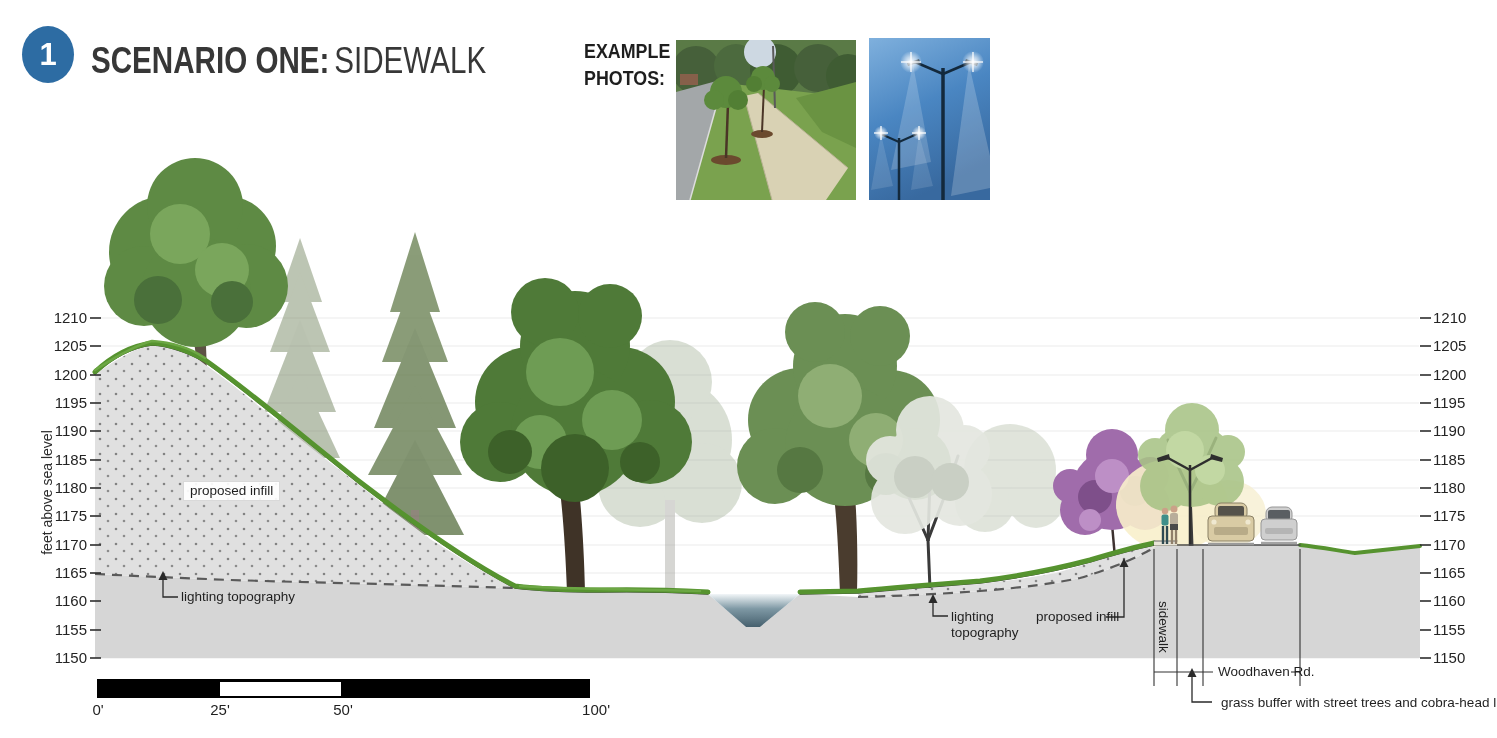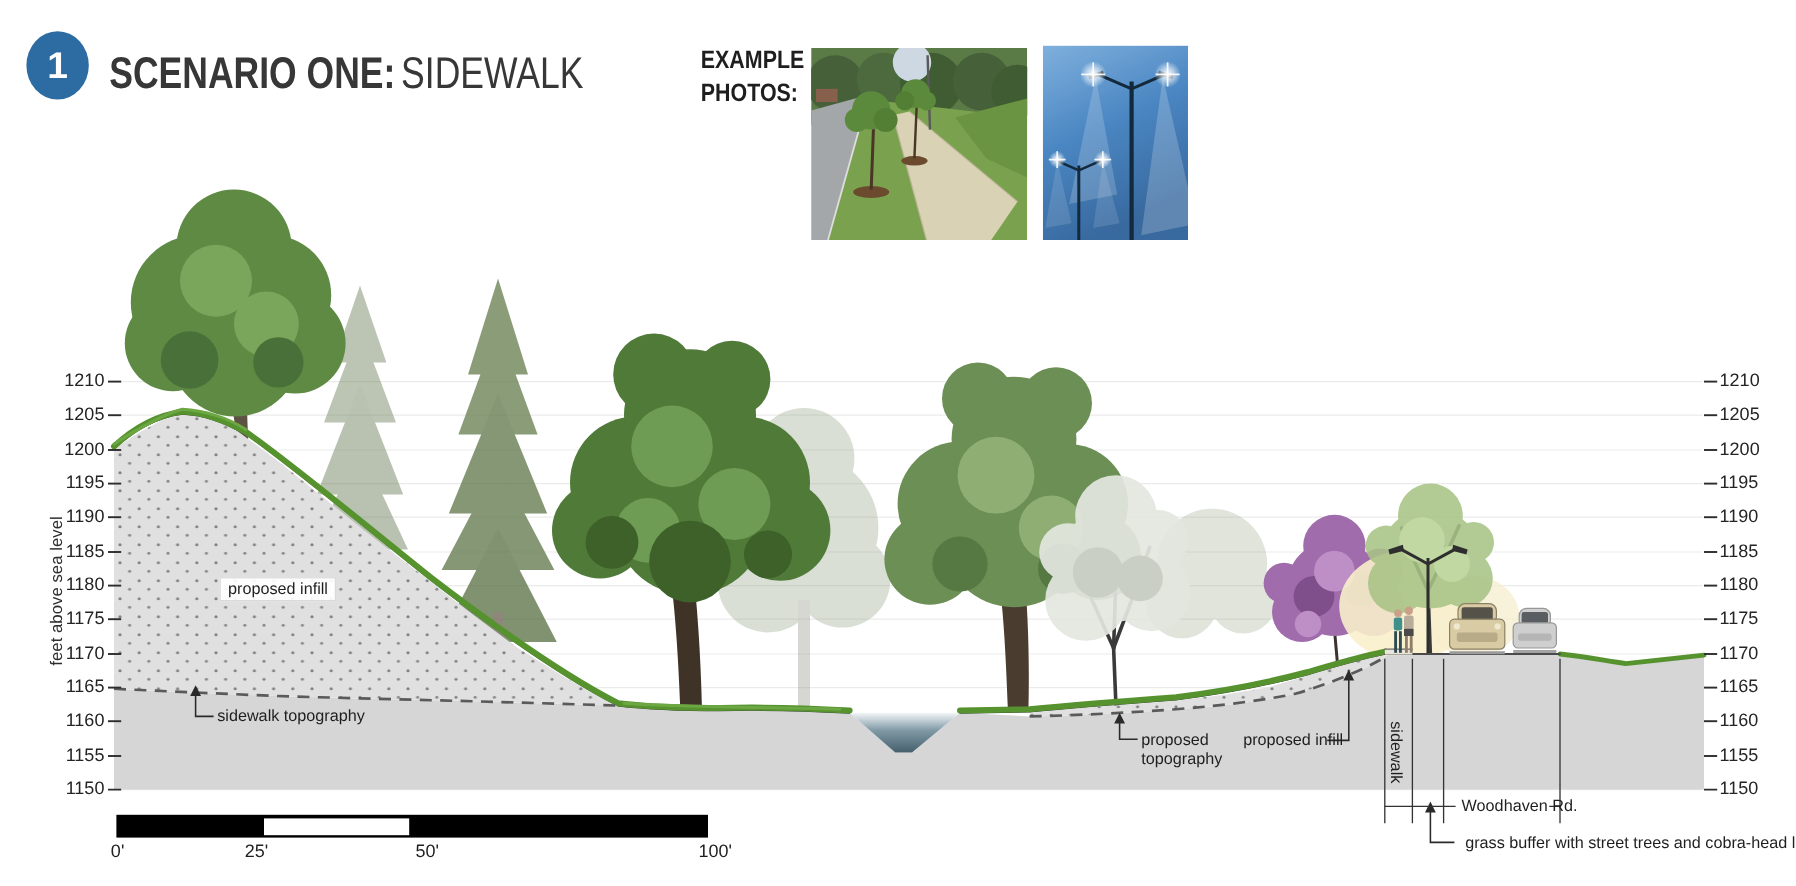--- a/index.html
+++ b/index.html
@@ -491,31 +491,31 @@
   <div class="tick tickR" style="top:451px">1185</div>
   <div class="tick tickR" style="top:479px">1180</div>
   <div class="tick tickR" style="top:507px">1175</div>
   <div class="tick tickR" style="top:536px">1170</div>
   <div class="tick tickR" style="top:564px">1165</div>
   <div class="tick tickR" style="top:592px">1160</div>
   <div class="tick tickR" style="top:621px">1155</div>
   <div class="tick tickR" style="top:649px">1150</div>
 
   <div class="note boxed" style="left:183px;top:481px">proposed infill</div>
-  <div class="note" style="left:181px;top:589px">sidewalk topography</div>
+  <div class="note" style="left:181px;top:589px">lighting topography</div>
   <div class="note" style="left:951px;top:609px">
-    <span style="display:block">proposed</span>
+    <span style="display:block">lighting</span>
     <span style="display:block">topography</span>
   </div>
   <div class="note" style="left:1036px;top:609px">proposed infill</div>
   <div class="note vert" style="left:1156px;top:601px">sidewalk</div>
   <div class="note" style="left:1218px;top:664px">Woodhaven Rd.</div>
   <div class="note" style="left:1221px;top:695px">grass buffer with street trees and cobra-head lighting</div>
 
   <div class="scalebar">
     <div class="seg-white"></div>
   </div>
   <div class="sb-label" style="left:86px;width:24px;text-align:center">0'</div>
-  <div class="sb-label" style="left:204px;width:32px;">25'</div>
-  <div class="sb-label" style="left:340px;width:32px;text-align:center">50'</div>
+  <div class="sb-label" style="left:204px;width:32px;text-align:center">25'</div>
+  <div class="sb-label" style="left:327px;width:32px;text-align:center">50'</div>
   <div class="sb-label" style="left:570px;width:40px;text-align:right">100'</div>
 
 </div>
 
 </body></html>

